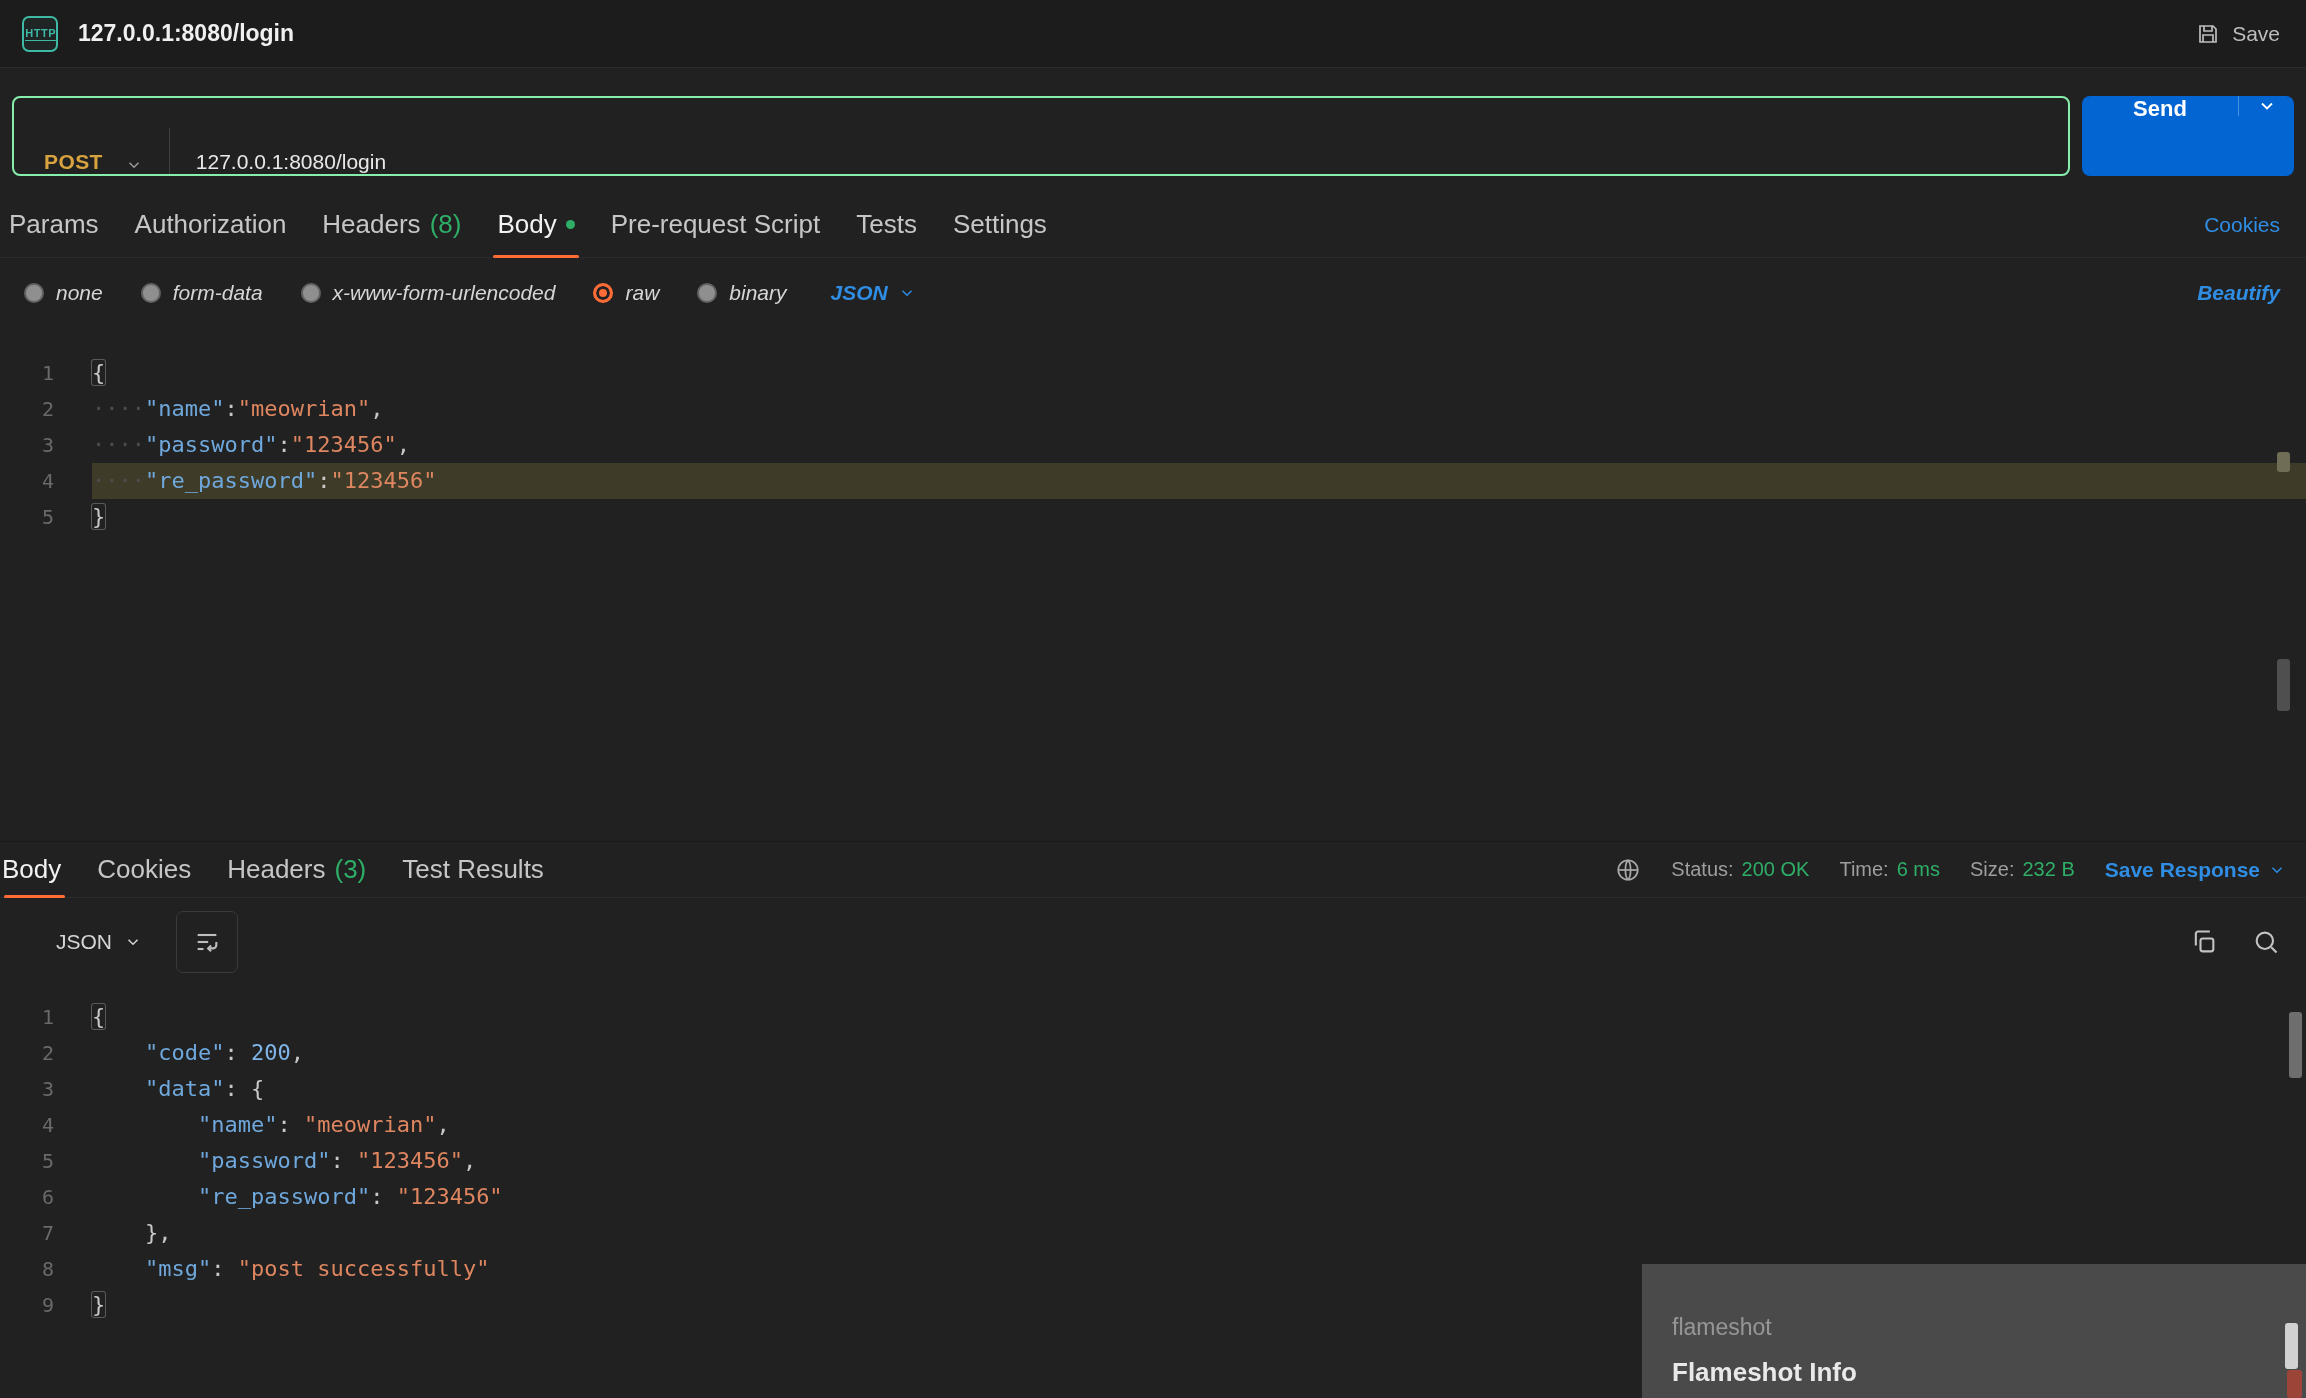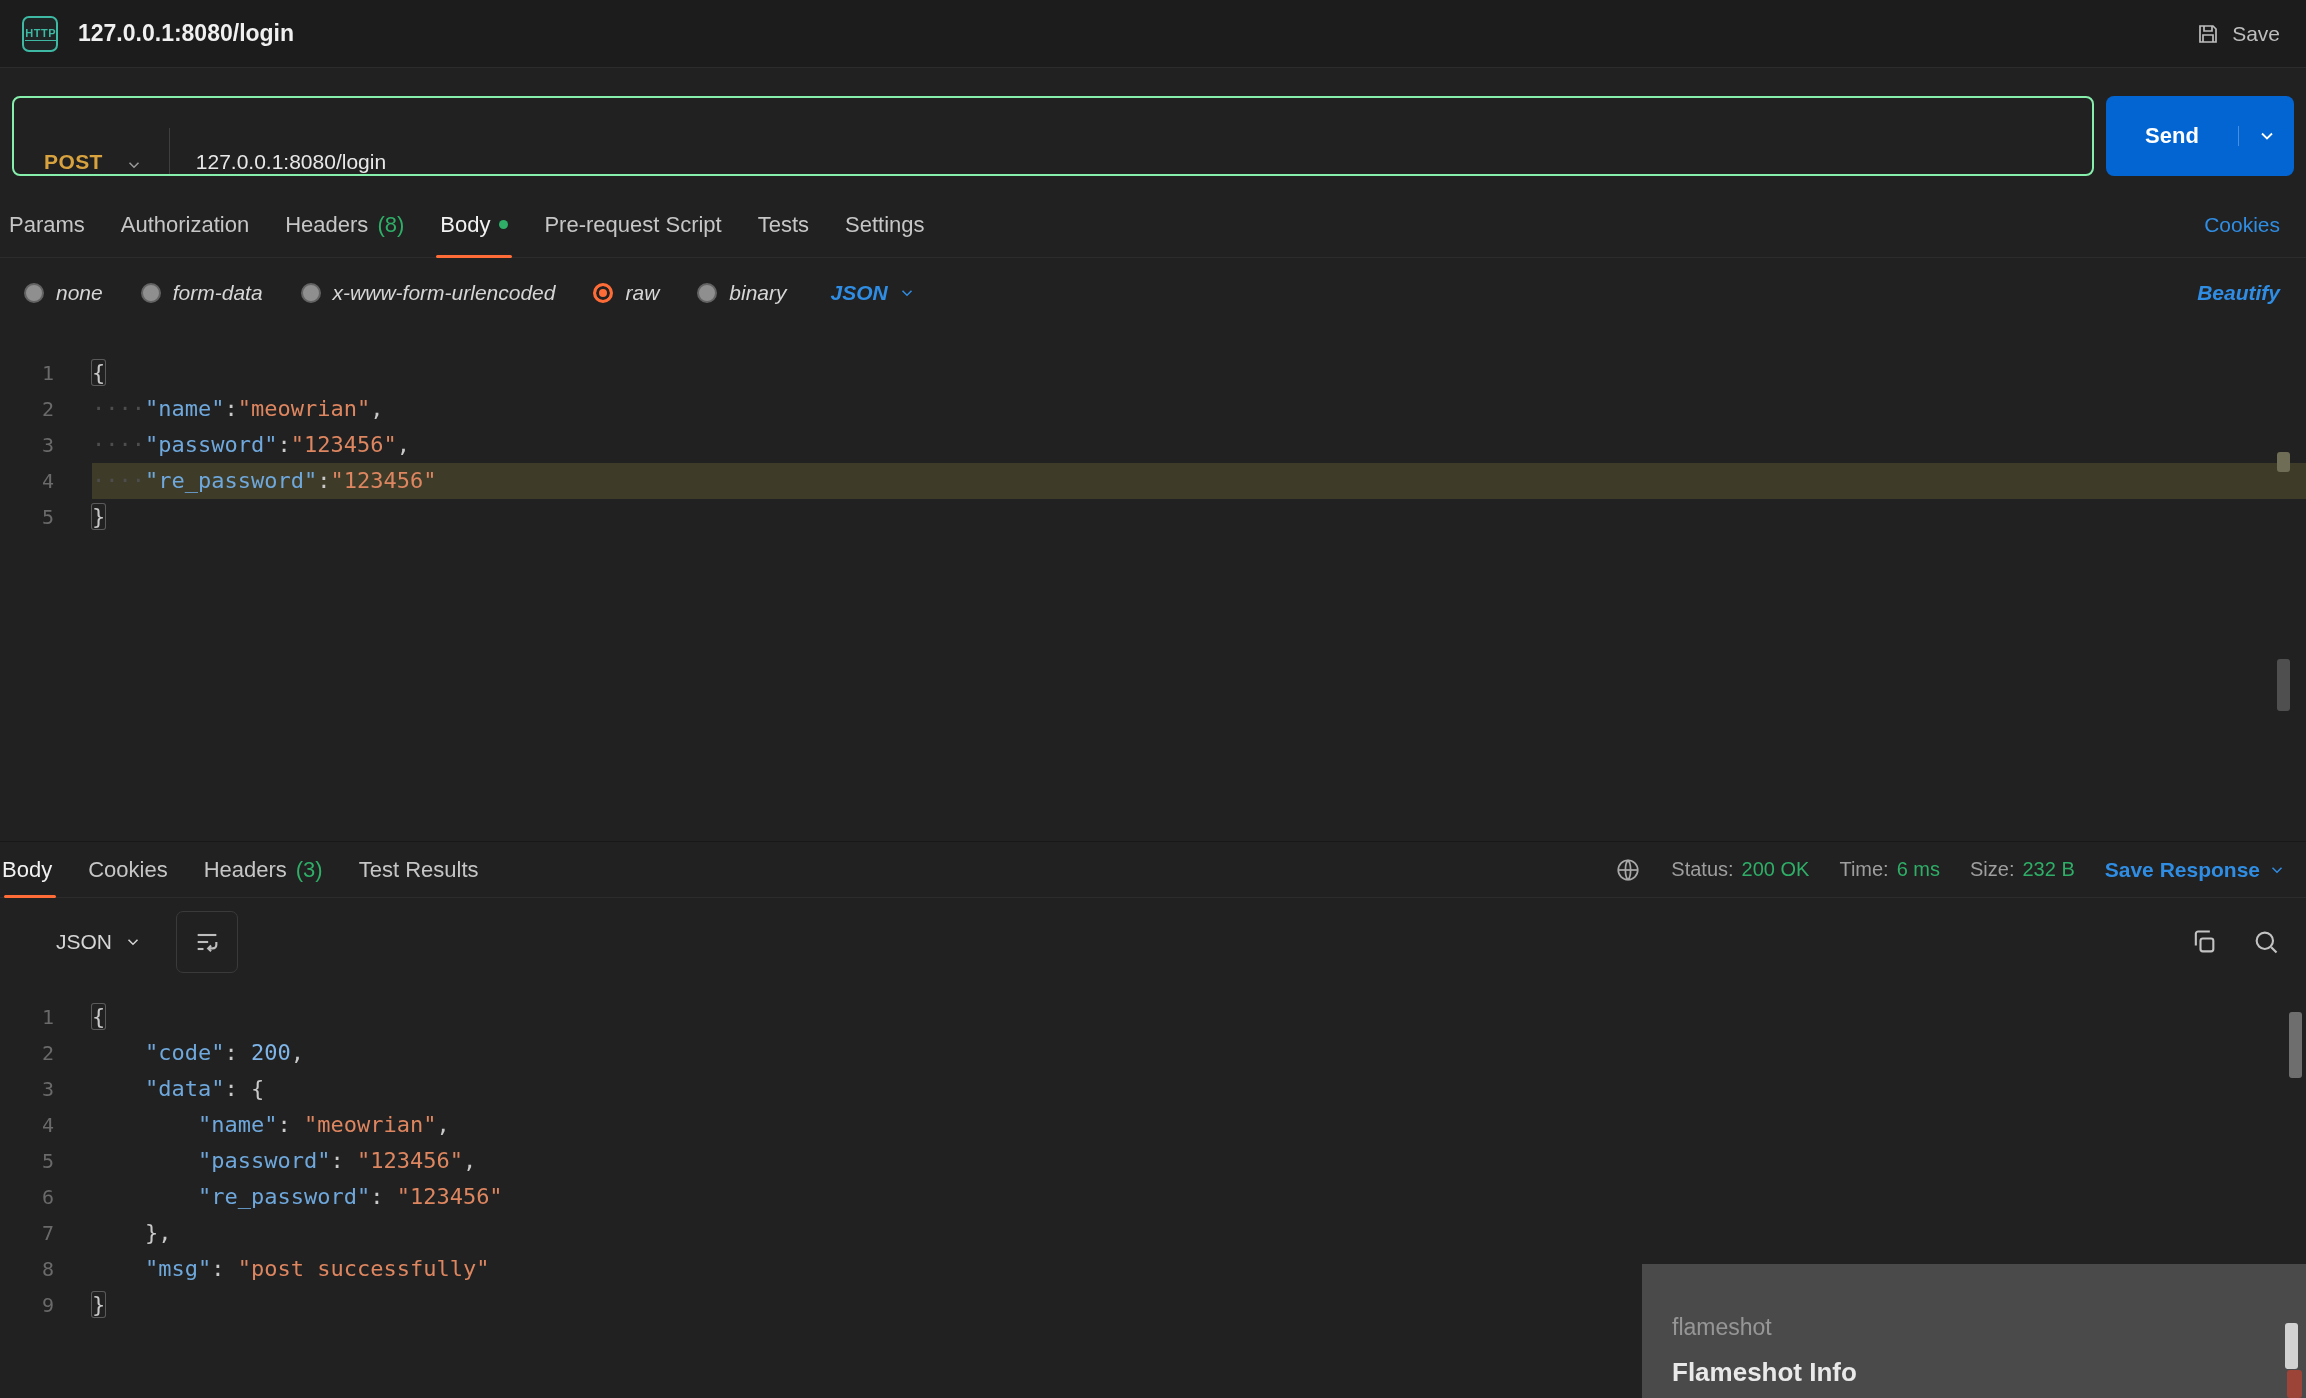--- a/index.html
+++ b/index.html
@@ -39,34 +39,34 @@
   .request-row { display:flex; margin:28px 12px 0 12px; height:80px; }
   .url-box {
     flex:1; border:2px solid #86efac; border-radius:8px;
     display:flex; align-items:flex-end; margin-right:12px; background:#212121;
   }
   .method { padding:0 22px 0 30px; color:var(--method); font-weight:bold; font-size:21px; letter-spacing:.4px; }
   .method-chev { color:#9a9a9a; margin-right:26px; }
   .v-div { width:1px; height:46px; background:#3f3f3f; }
   .url-text { margin-left:26px; font-size:21px; color:#e8e8e8; }
   .send-btn {
-    width:188px; border-radius:8px; background:var(--send); display:flex; align-items:center;
+    width:212px; border-radius:8px; background:var(--send); display:flex; align-items:flex-start;
     color:#fff; overflow:hidden; cursor:pointer;
   }
   .send-label { flex:1; display:flex; align-items:center; justify-content:center; font-size:22px; font-weight:bold; }
   .send-chev { width:56px; display:flex; align-items:center; justify-content:center; border-left:1px solid rgba(255,255,255,.28); }
 
   
   .tabs {
     display:flex; align-items:stretch; height:66px; margin-top:16px;
     border-bottom:1px solid #2c2c2c; padding-right:26px;
   }
   .tab {
     position:relative; padding:0 18px; display:flex; align-items:center; gap:9px;
-    color:#c6c6c6; font-size:22px; cursor:pointer;
+    color:#c6c6c6; font-size:26px; cursor:pointer;
   }
   .tab:first-child { padding-left:9px; }
   .tab.active { color:#f2f2f2; }
   .tab.active::after {
     content:""; position:absolute; left:14px; right:14px; bottom:-1px; height:3px;
     background:var(--orange); border-radius:2px;
   }
   .tab .count { color:var(--green); }
   .dot { width:9px; height:9px; border-radius:50%; background:var(--green); }
   .right-link { margin-left:auto; display:flex; align-items:center; color:var(--blue); font-size:21px; cursor:pointer; }

